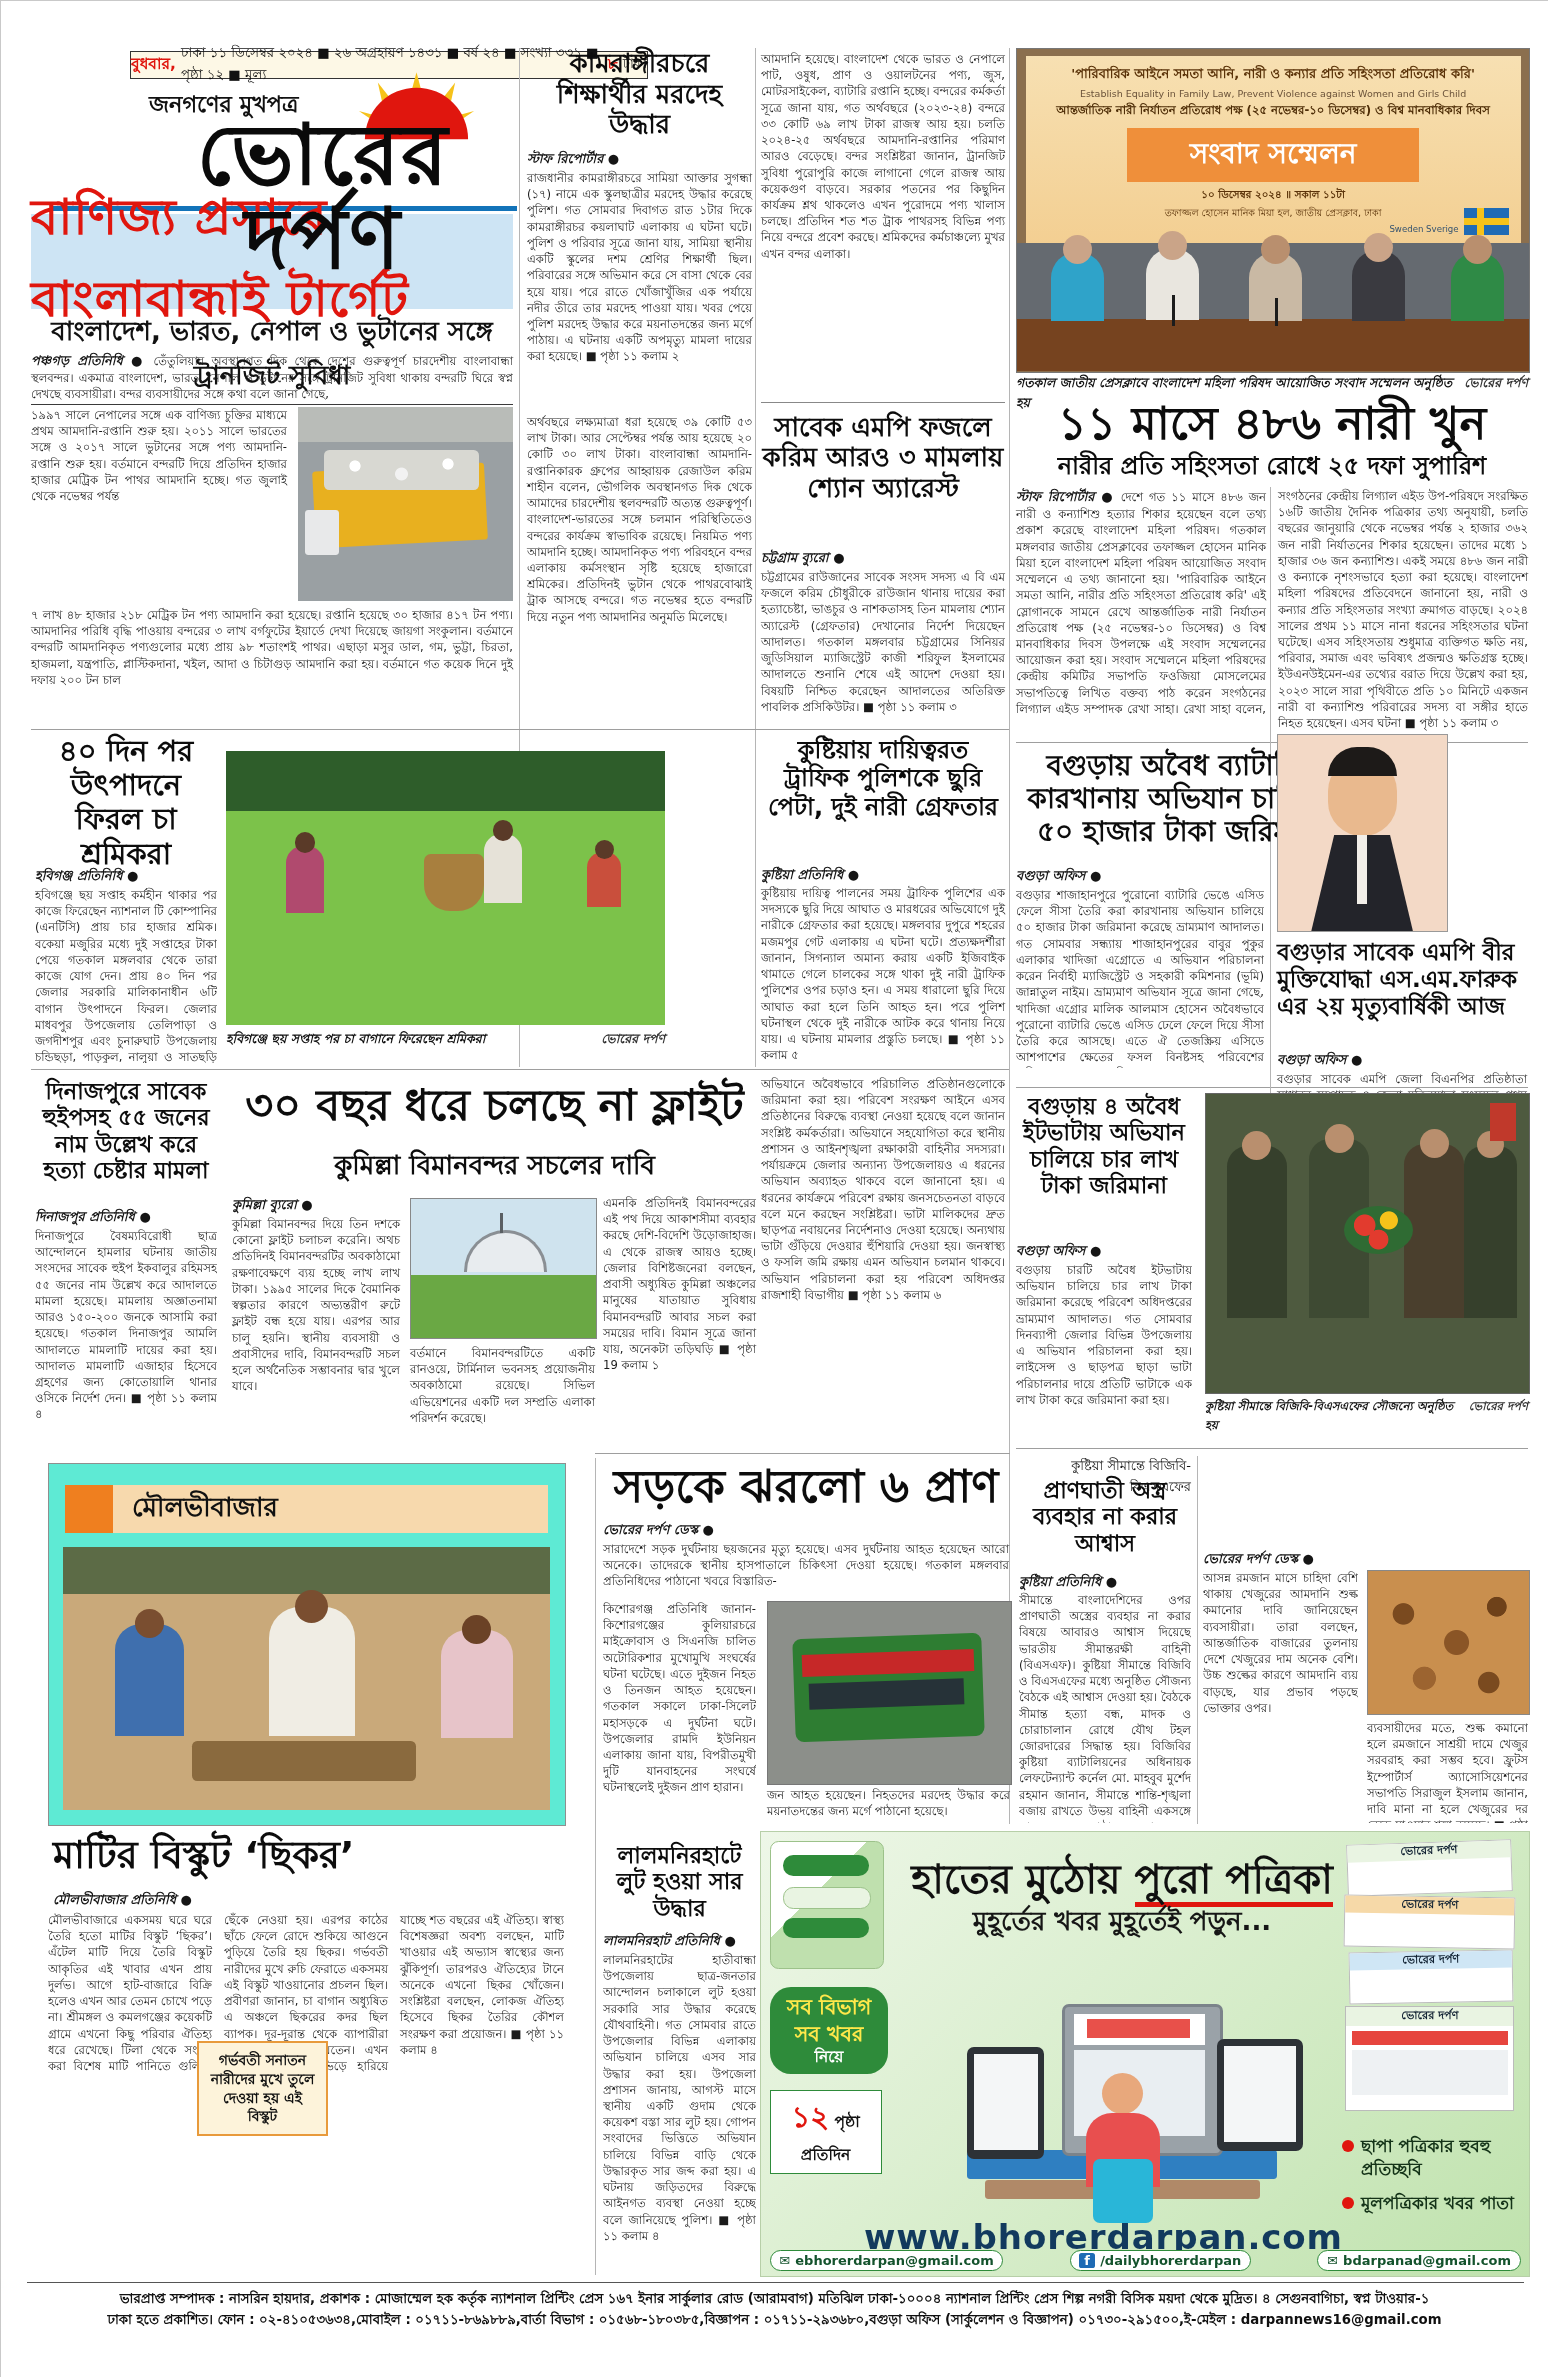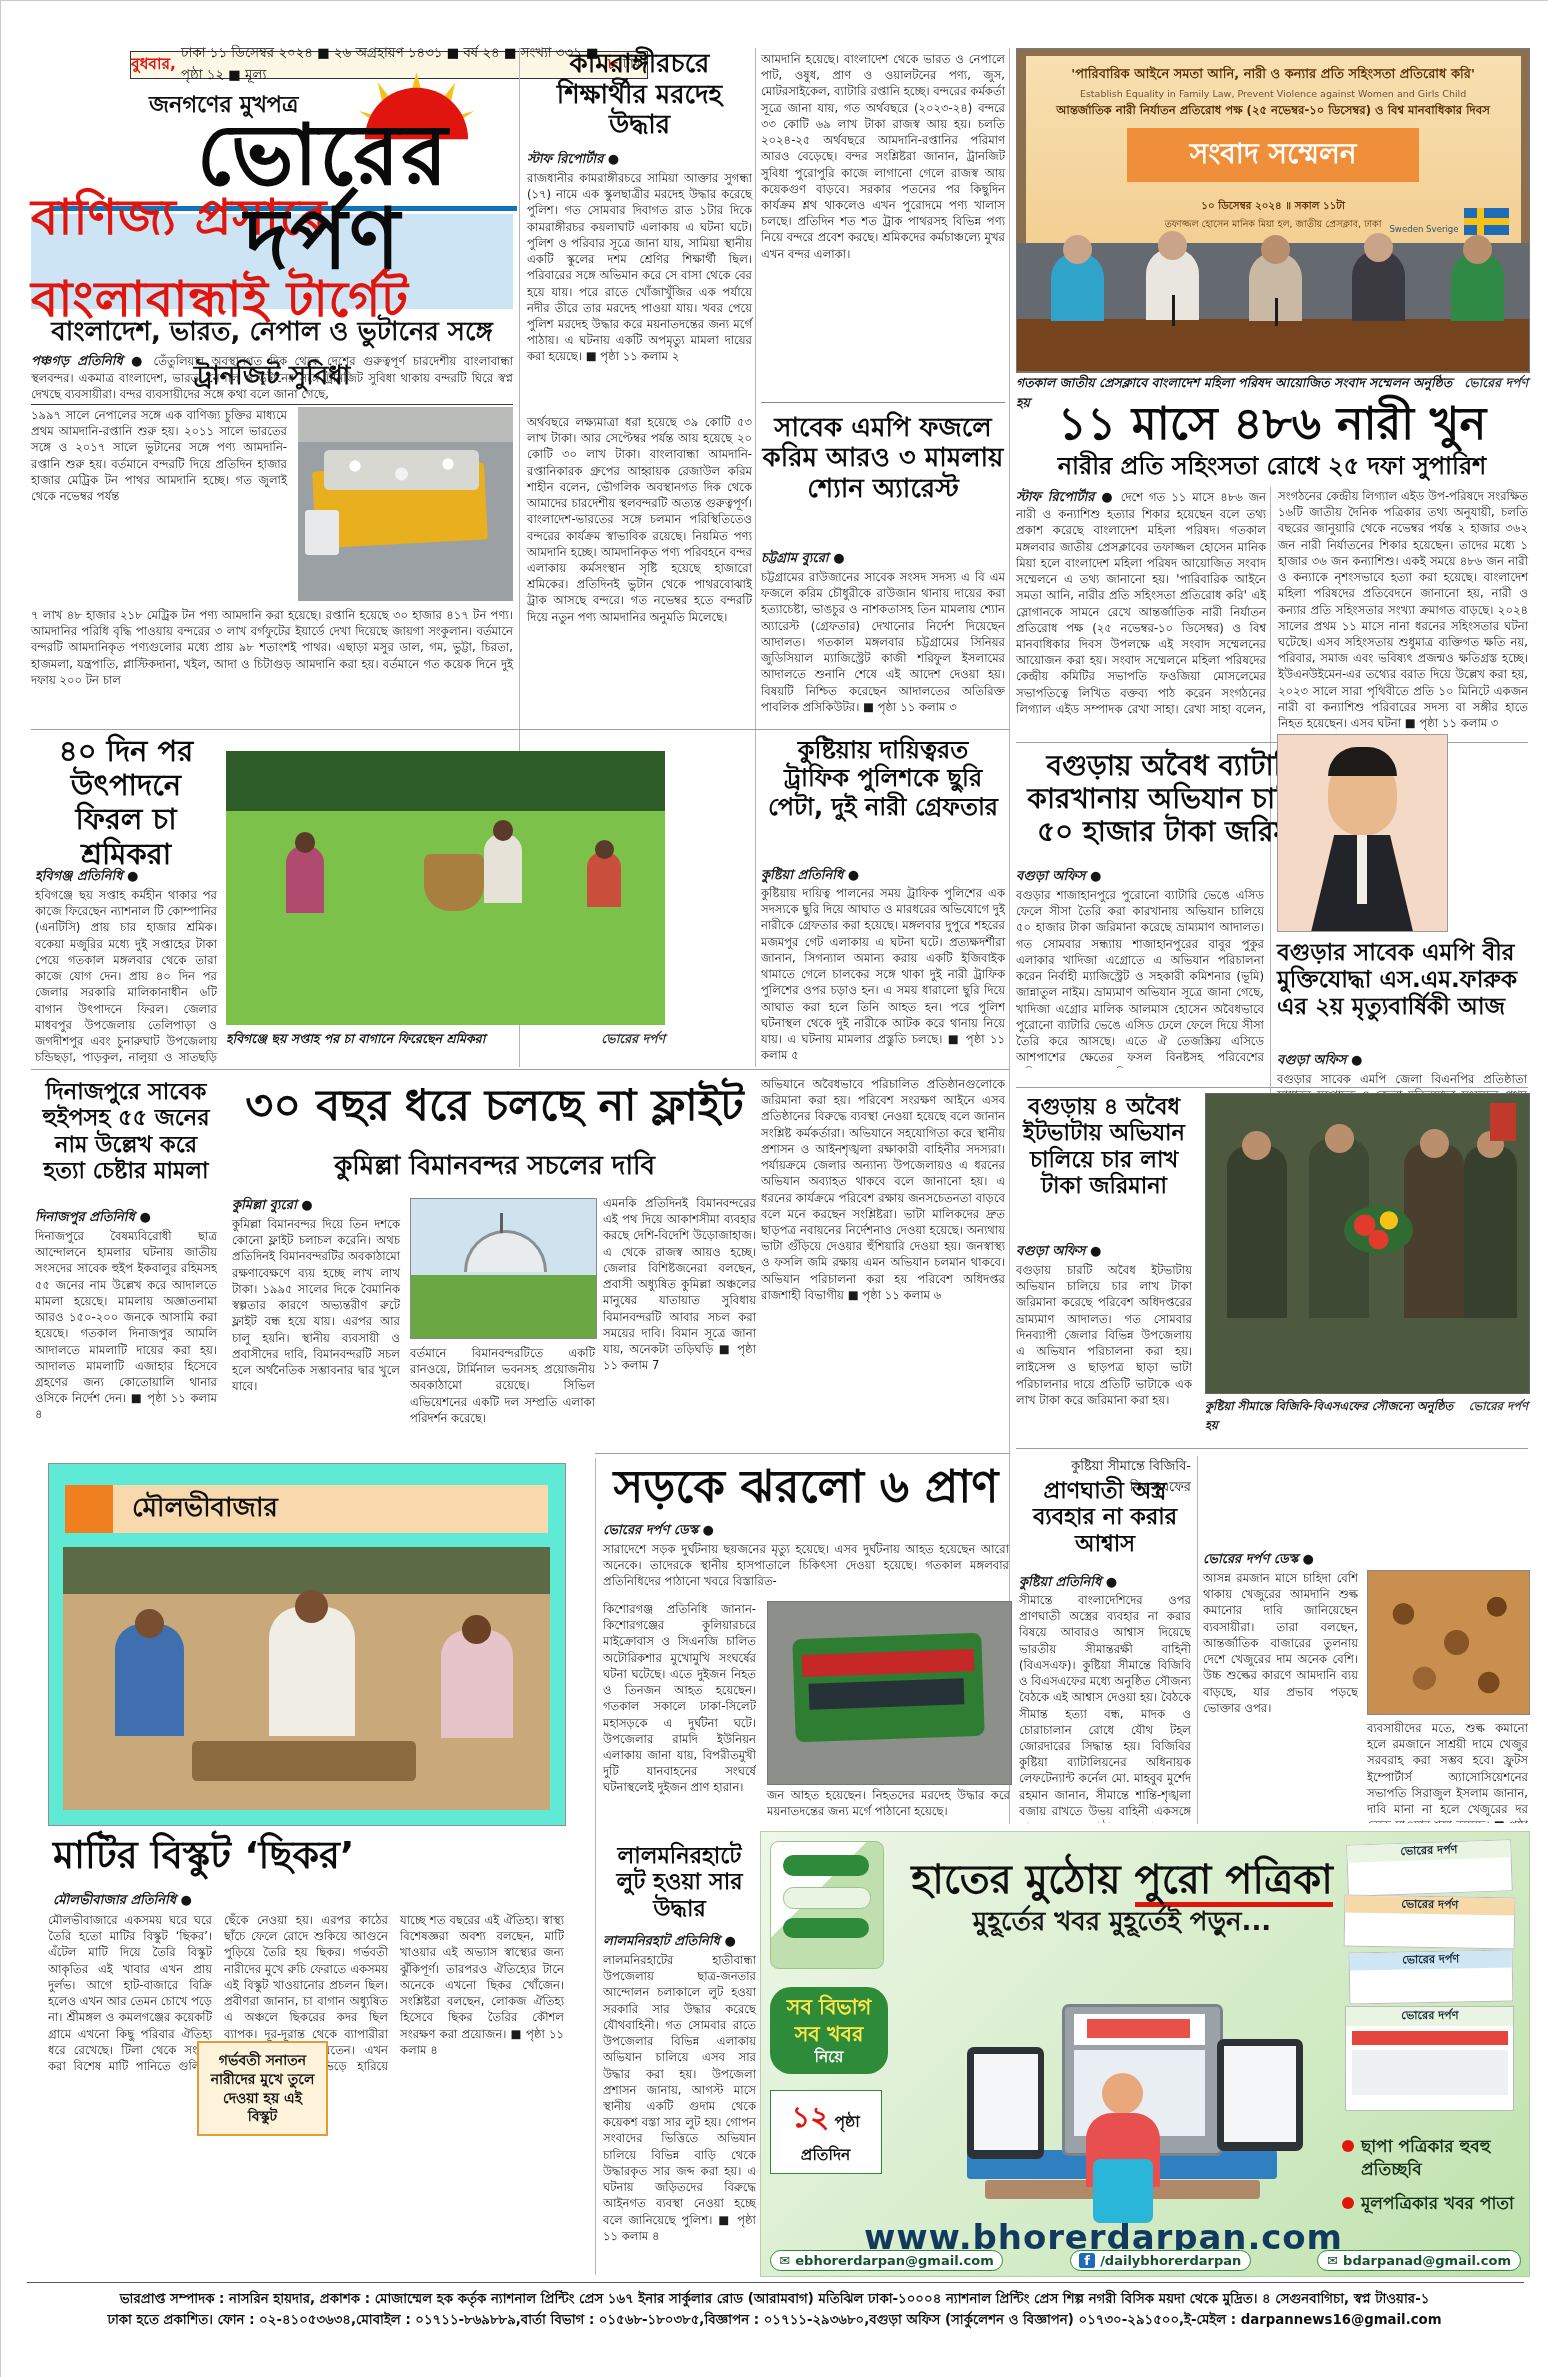--- a/index.html
+++ b/index.html
@@ -107,21 +107,21 @@
   <div class="abs h" style="left:760px;top:735px;width:244px;font-size:24px;">কুষ্টিয়ায় দায়িত্বরত ট্রাফিক পুলিশকে ছুরি পেটা, দুই নারী গ্রেফতার</div>
   <div class="abs by" style="left:760px;top:864px;">কুষ্টিয়া প্রতিনিধি ●</div>
   <div class="abs bd" style="left:760px;top:884px;width:244px;height:176px;">কুষ্টিয়ায় দায়িত্ব পালনের সময় ট্রাফিক পুলিশের এক সদস্যকে ছুরি দিয়ে আঘাত ও মারধরের অভিযোগে দুই নারীকে গ্রেফতার করা হয়েছে। মঙ্গলবার দুপুরে শহরের মজমপুর গেট এলাকায় এ ঘটনা ঘটে। প্রত্যক্ষদর্শীরা জানান, সিগন্যাল অমান্য করায় একটি ইজিবাইক থামাতে গেলে চালকের সঙ্গে থাকা দুই নারী ট্রাফিক পুলিশের ওপর চড়াও হন। এ সময় ধারালো ছুরি দিয়ে আঘাত করা হলে তিনি আহত হন। পরে পুলিশ ঘটনাস্থল থেকে দুই নারীকে আটক করে থানায় নিয়ে যায়। এ ঘটনায় মামলার প্রস্তুতি চলছে। ■ পৃষ্ঠা ১১ কলাম ৫</div>
 
   <div class="abs photo" style="left:1015px;top:47px;width:512px;height:323px;background:#8b6f4e;border:0.9px solid #777;">
     <div class="abs" style="left:8.6px;top:6.9px;width:495px;height:188px;background:linear-gradient(#f7e0b2,#f3cf92);">
       <div style="font-size:13px;font-weight:700;color:#5a3208;text-align:center;margin-top:8.6px;">'পারিবারিক আইনে সমতা আনি, নারী ও কন্যার প্রতি সহিংসতা প্রতিরোধ করি'</div>
       <div style="font-size:9.5px;color:#6b533a;text-align:center;margin-top:2.6px;">Establish Equality in Family Law, Prevent Violence against Women and Girls Child</div>
       <div style="font-size:11.6px;font-weight:700;color:#4d2c06;text-align:center;margin-top:3.4px;">আন্তর্জাতিক নারী নির্যাতন প্রতিরোধ পক্ষ (২৫ নভেম্বর-১০ ডিসেম্বর) ও বিশ্ব মানবাধিকার দিবস</div>
       <div style="margin:6.9px auto 0;width:292px;background:#ef8f3a;color:#fff;font-size:28px;font-weight:800;text-align:center;padding:3.4px 0;">সংবাদ সম্মেলন</div>
-      <div style="font-size:10.3px;font-weight:700;color:#5a3208;text-align:center;margin-top:16px;">১০ ডিসেম্বর ২০২৪ ॥ সকাল ১১টা</div>
+      <div style="font-size:10.3px;font-weight:700;color:#5a3208;text-align:center;margin-top:5px;">১০ ডিসেম্বর ২০২৪ ॥ সকাল ১১টা</div>
       <div style="font-size:9.5px;color:#5a3208;text-align:center;margin-top:1.7px;">তফাজ্জল হোসেন মানিক মিয়া হল, জাতীয় প্রেসক্লাব, ঢাকা</div>
       <div class="abs" style="right:12px;bottom:8.6px;width:45px;height:27.5px;background:#1f6bb5;">
         <div class="abs" style="left:13.8px;top:0;width:6.9px;height:27.5px;background:#f6c21a;"></div>
         <div class="abs" style="left:0;top:10.3px;width:45px;height:6.9px;background:#f6c21a;"></div>
       </div>
       <div class="abs" style="right:62px;bottom:10.3px;font-size:8.6px;color:#35536f;margin-top:12px;">Sweden Sverige</div>
     </div>
     <div class="abs" style="left:0;top:194px;width:512px;height:128px;background:#656a70;">
       <div class="abs" style="left:0;bottom:0;width:512px;height:52px;background:#76431f;"></div>
       <div class="abs" style="left:34px;top:8.6px;width:53px;height:69px;background:#2fa3c9;border-radius:26px 26px 0 0;">
@@ -217,21 +217,21 @@
 
   <div class="abs h" style="left:231px;top:1079px;width:525px;font-size:43px;">৩০ বছর ধরে চলছে না ফ্লাইট</div>
   <div class="abs h" style="left:231px;top:1149px;width:525px;font-size:26px;">কুমিল্লা বিমানবন্দর সচলের দাবি</div>
   <div class="abs by" style="left:231px;top:1194px;">কুমিল্লা ব্যুরো ●</div>
   <div class="abs bd" style="left:231px;top:1215px;width:168px;height:241px;">কুমিল্লা বিমানবন্দর দিয়ে তিন দশকে কোনো ফ্লাইট চলাচল করেনি। অথচ প্রতিদিনই বিমানবন্দরটির অবকাঠামো রক্ষণাবেক্ষণে ব্যয় হচ্ছে লাখ লাখ টাকা। ১৯৯৫ সালের দিকে বৈমানিক স্বল্পতার কারণে অভ্যন্তরীণ রুটে ফ্লাইট বন্ধ হয়ে যায়। এরপর আর চালু হয়নি। স্থানীয় ব্যবসায়ী ও প্রবাসীদের দাবি, বিমানবন্দরটি সচল হলে অর্থনৈতিক সম্ভাবনার দ্বার খুলে যাবে।</div>
   <div class="abs photo" style="left:409px;top:1197px;width:185px;height:139px;background:linear-gradient(#cfe3ee 0 55%,#6aa844 55% 100%);border:0.9px solid #888;">
     <div class="abs" style="left:53px;top:31px;width:77px;height:39px;border-radius:77px 77px 0 0;border:3.4px solid #8a8f94;border-bottom:none;background:#e8ecef;"></div>
     <div class="abs" style="left:89px;top:13.8px;width:3.4px;height:20.6px;background:#5a5f63;"></div>
   </div>
   <div class="abs bd" style="left:409px;top:1344px;width:185px;height:112px;">বর্তমানে বিমানবন্দরটিতে একটি রানওয়ে, টার্মিনাল ভবনসহ প্রয়োজনীয় অবকাঠামো রয়েছে। সিভিল এভিয়েশনের একটি দল সম্প্রতি এলাকা পরিদর্শন করেছে।</div>
-  <div class="abs bd" style="left:602px;top:1194px;width:153px;height:261px;">এমনকি প্রতিদিনই বিমানবন্দরের এই পথ দিয়ে আকাশসীমা ব্যবহার করছে দেশি-বিদেশি উড়োজাহাজ। এ থেকে রাজস্ব আয়ও হচ্ছে। জেলার বিশিষ্টজনেরা বলছেন, প্রবাসী অধ্যুষিত কুমিল্লা অঞ্চলের মানুষের যাতায়াত সুবিধায় বিমানবন্দরটি আবার সচল করা সময়ের দাবি। বিমান সূত্রে জানা যায়, অনেকটা তড়িঘড়ি ■ পৃষ্ঠা ১১ কলাম 7</div>
+  <div class="abs bd" style="left:602px;top:1194px;width:153px;height:261px;">এমনকি প্রতিদিনই বিমানবন্দরের এই পথ দিয়ে আকাশসীমা ব্যবহার করছে দেশি-বিদেশি উড়োজাহাজ। এ থেকে রাজস্ব আয়ও হচ্ছে। জেলার বিশিষ্টজনেরা বলছেন, প্রবাসী অধ্যুষিত কুমিল্লা অঞ্চলের মানুষের যাতায়াত সুবিধায় বিমানবন্দরটি আবার সচল করা সময়ের দাবি। বিমান সূত্রে জানা যায়, অনেকটা তড়িঘড়ি ■ পৃষ্ঠা 19 কলাম ১</div>
 
   <div class="abs h" style="left:34px;top:1077px;width:182px;font-size:22.4px;">দিনাজপুরে সাবেক হুইপসহ ৫৫ জনের নাম উল্লেখ করে হত্যা চেষ্টার মামলা</div>
   <div class="abs by" style="left:34px;top:1206px;">দিনাজপুর প্রতিনিধি ●</div>
   <div class="abs bd" style="left:34px;top:1227px;width:182px;height:222px;overflow:hidden;">দিনাজপুরে বৈষম্যবিরোধী ছাত্র আন্দোলনে হামলার ঘটনায় জাতীয় সংসদের সাবেক হুইপ ইকবালুর রহিমসহ ৫৫ জনের নাম উল্লেখ করে আদালতে মামলা হয়েছে। মামলায় অজ্ঞাতনামা আরও ১৫০-২০০ জনকে আসামি করা হয়েছে। গতকাল দিনাজপুর আমলি আদালতে মামলাটি দায়ের করা হয়। আদালত মামলাটি এজাহার হিসেবে গ্রহণের জন্য কোতোয়ালি থানার ওসিকে নির্দেশ দেন। ■ পৃষ্ঠা ১১ কলাম ৪</div>
 
   <div class="abs" style="left:47px;top:1462px;width:516px;height:361px;border:1.7px solid #8f8f8f;background:#5eead4;">
     <div class="abs" style="left:15.5px;top:20.6px;width:48px;height:48px;background:#ef7f1f;"></div>
     <div class="abs" style="left:64px;top:20.6px;width:435px;height:48px;background:#f7d9ad;display:flex;align-items:center;">
       <span style="font-size:26px;font-weight:700;margin-left:19px;">মৌলভীবাজার</span>
     </div>

